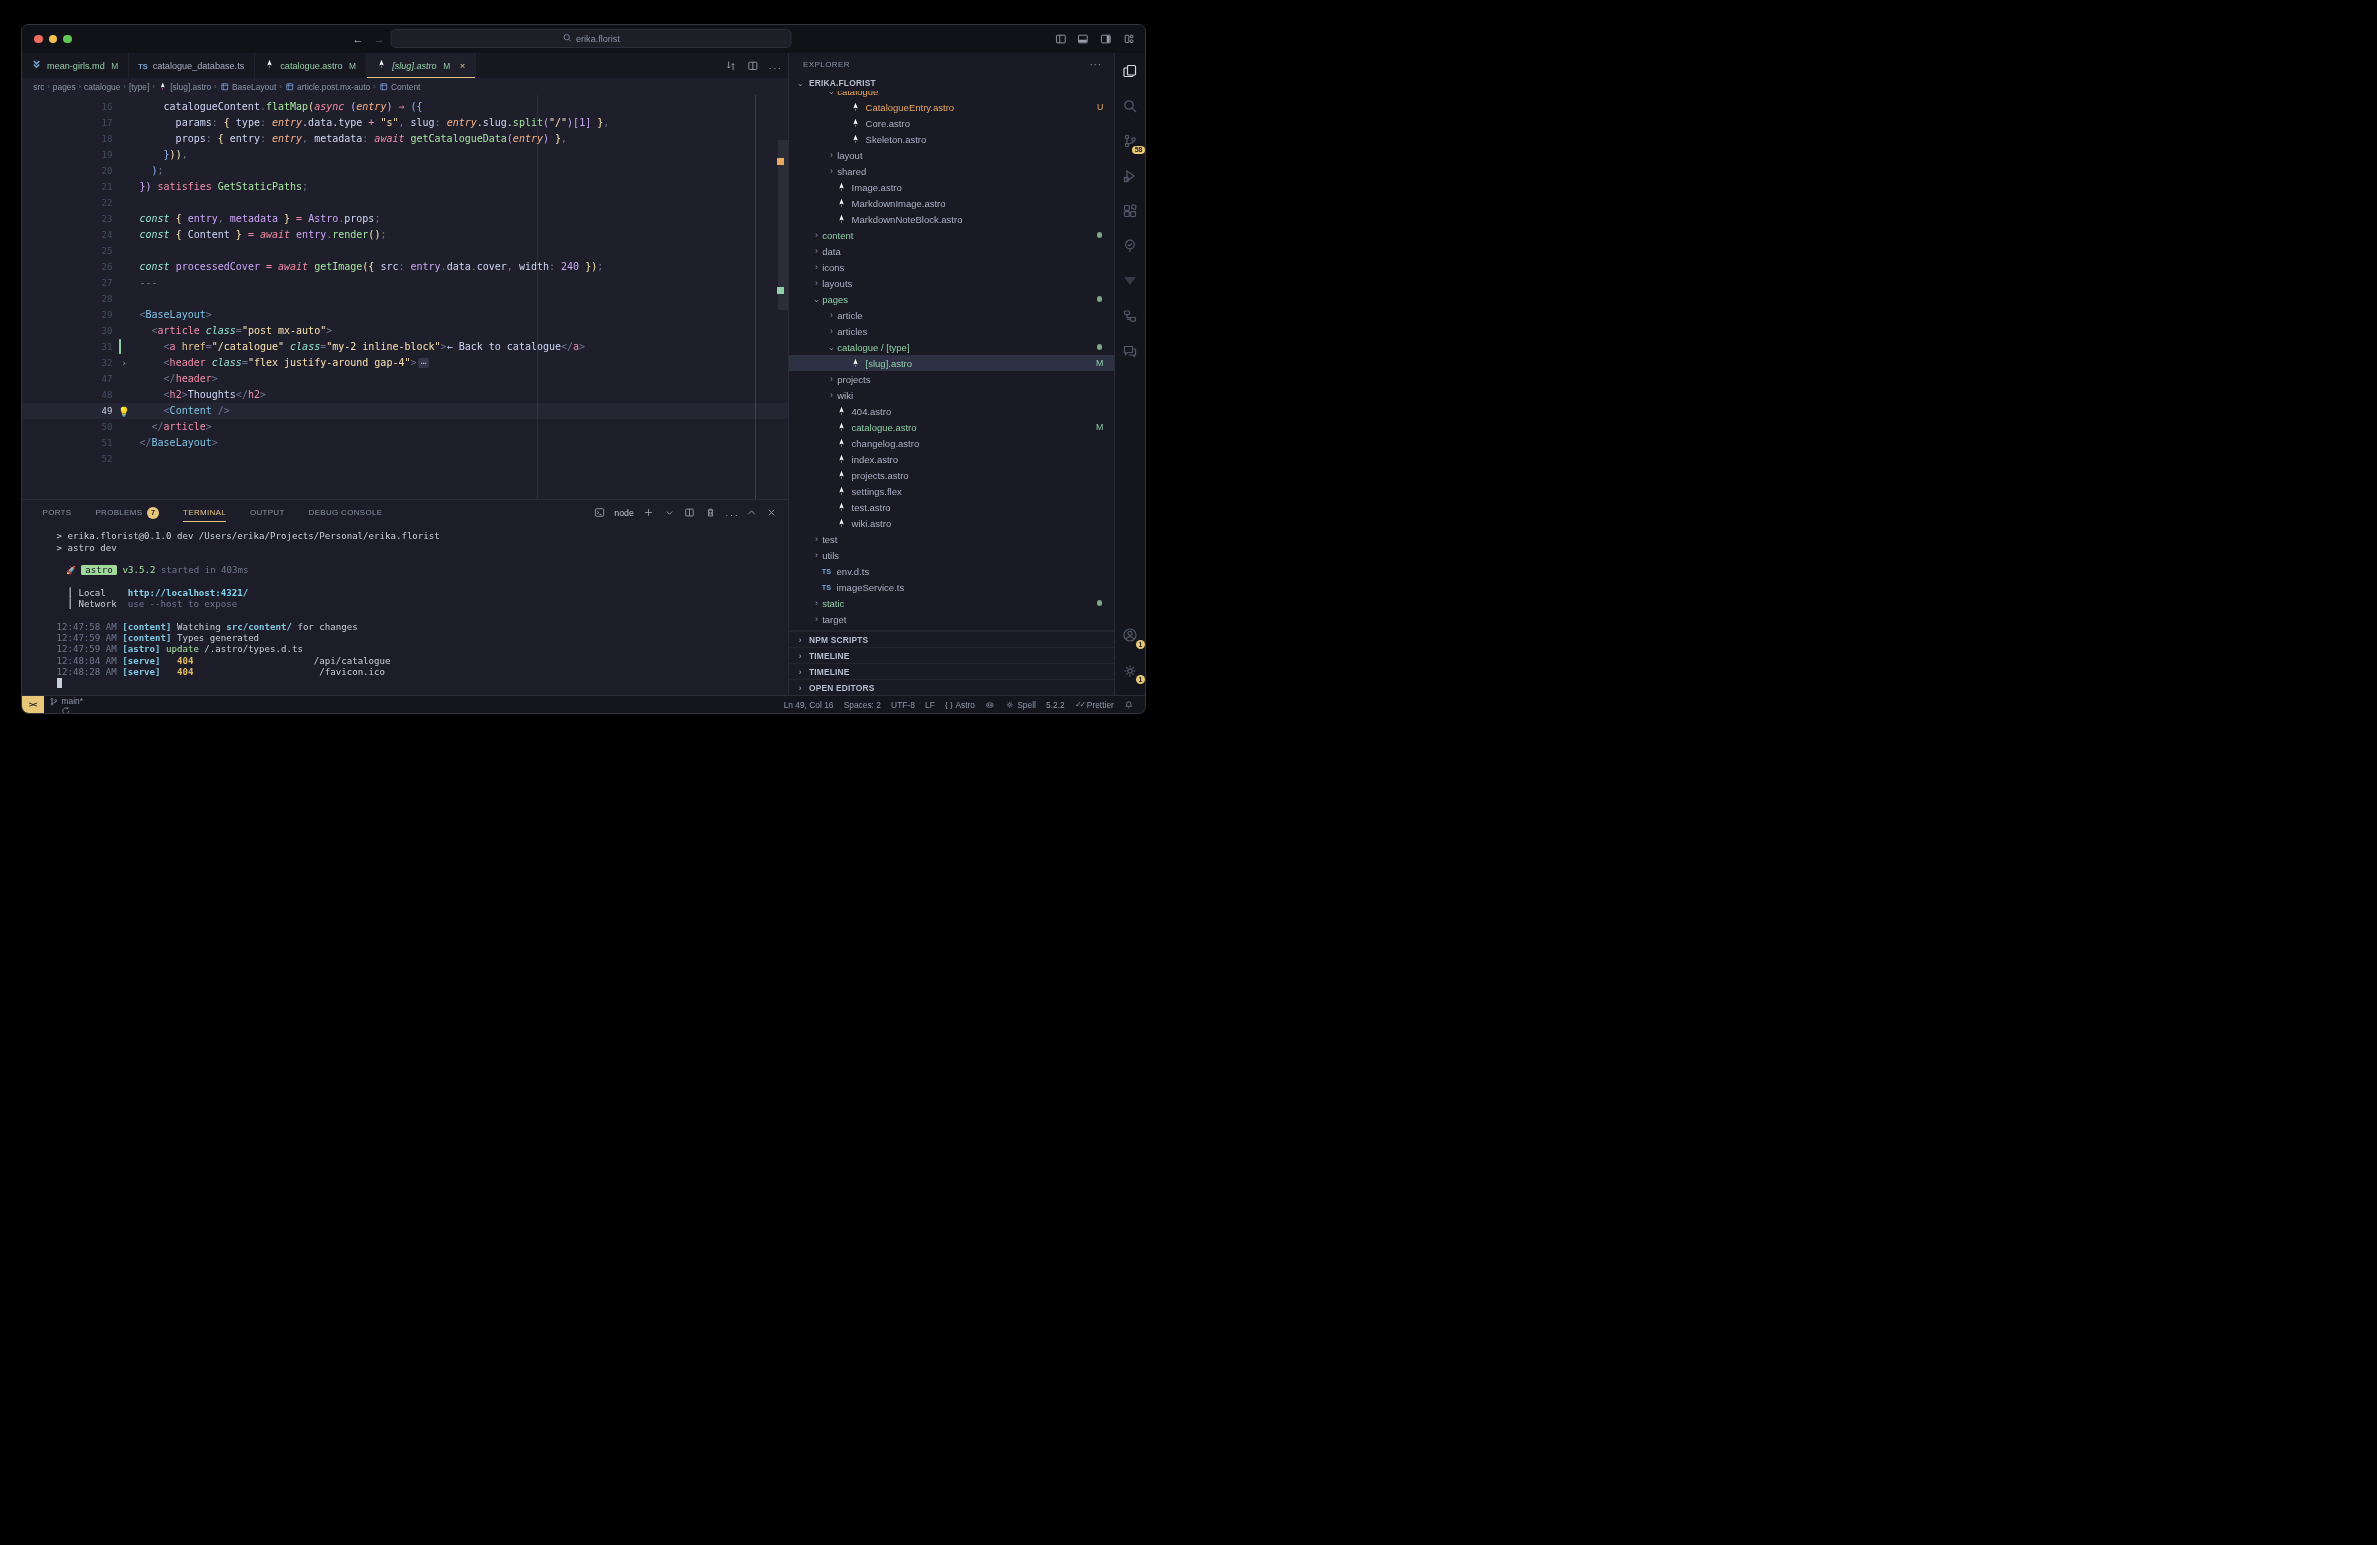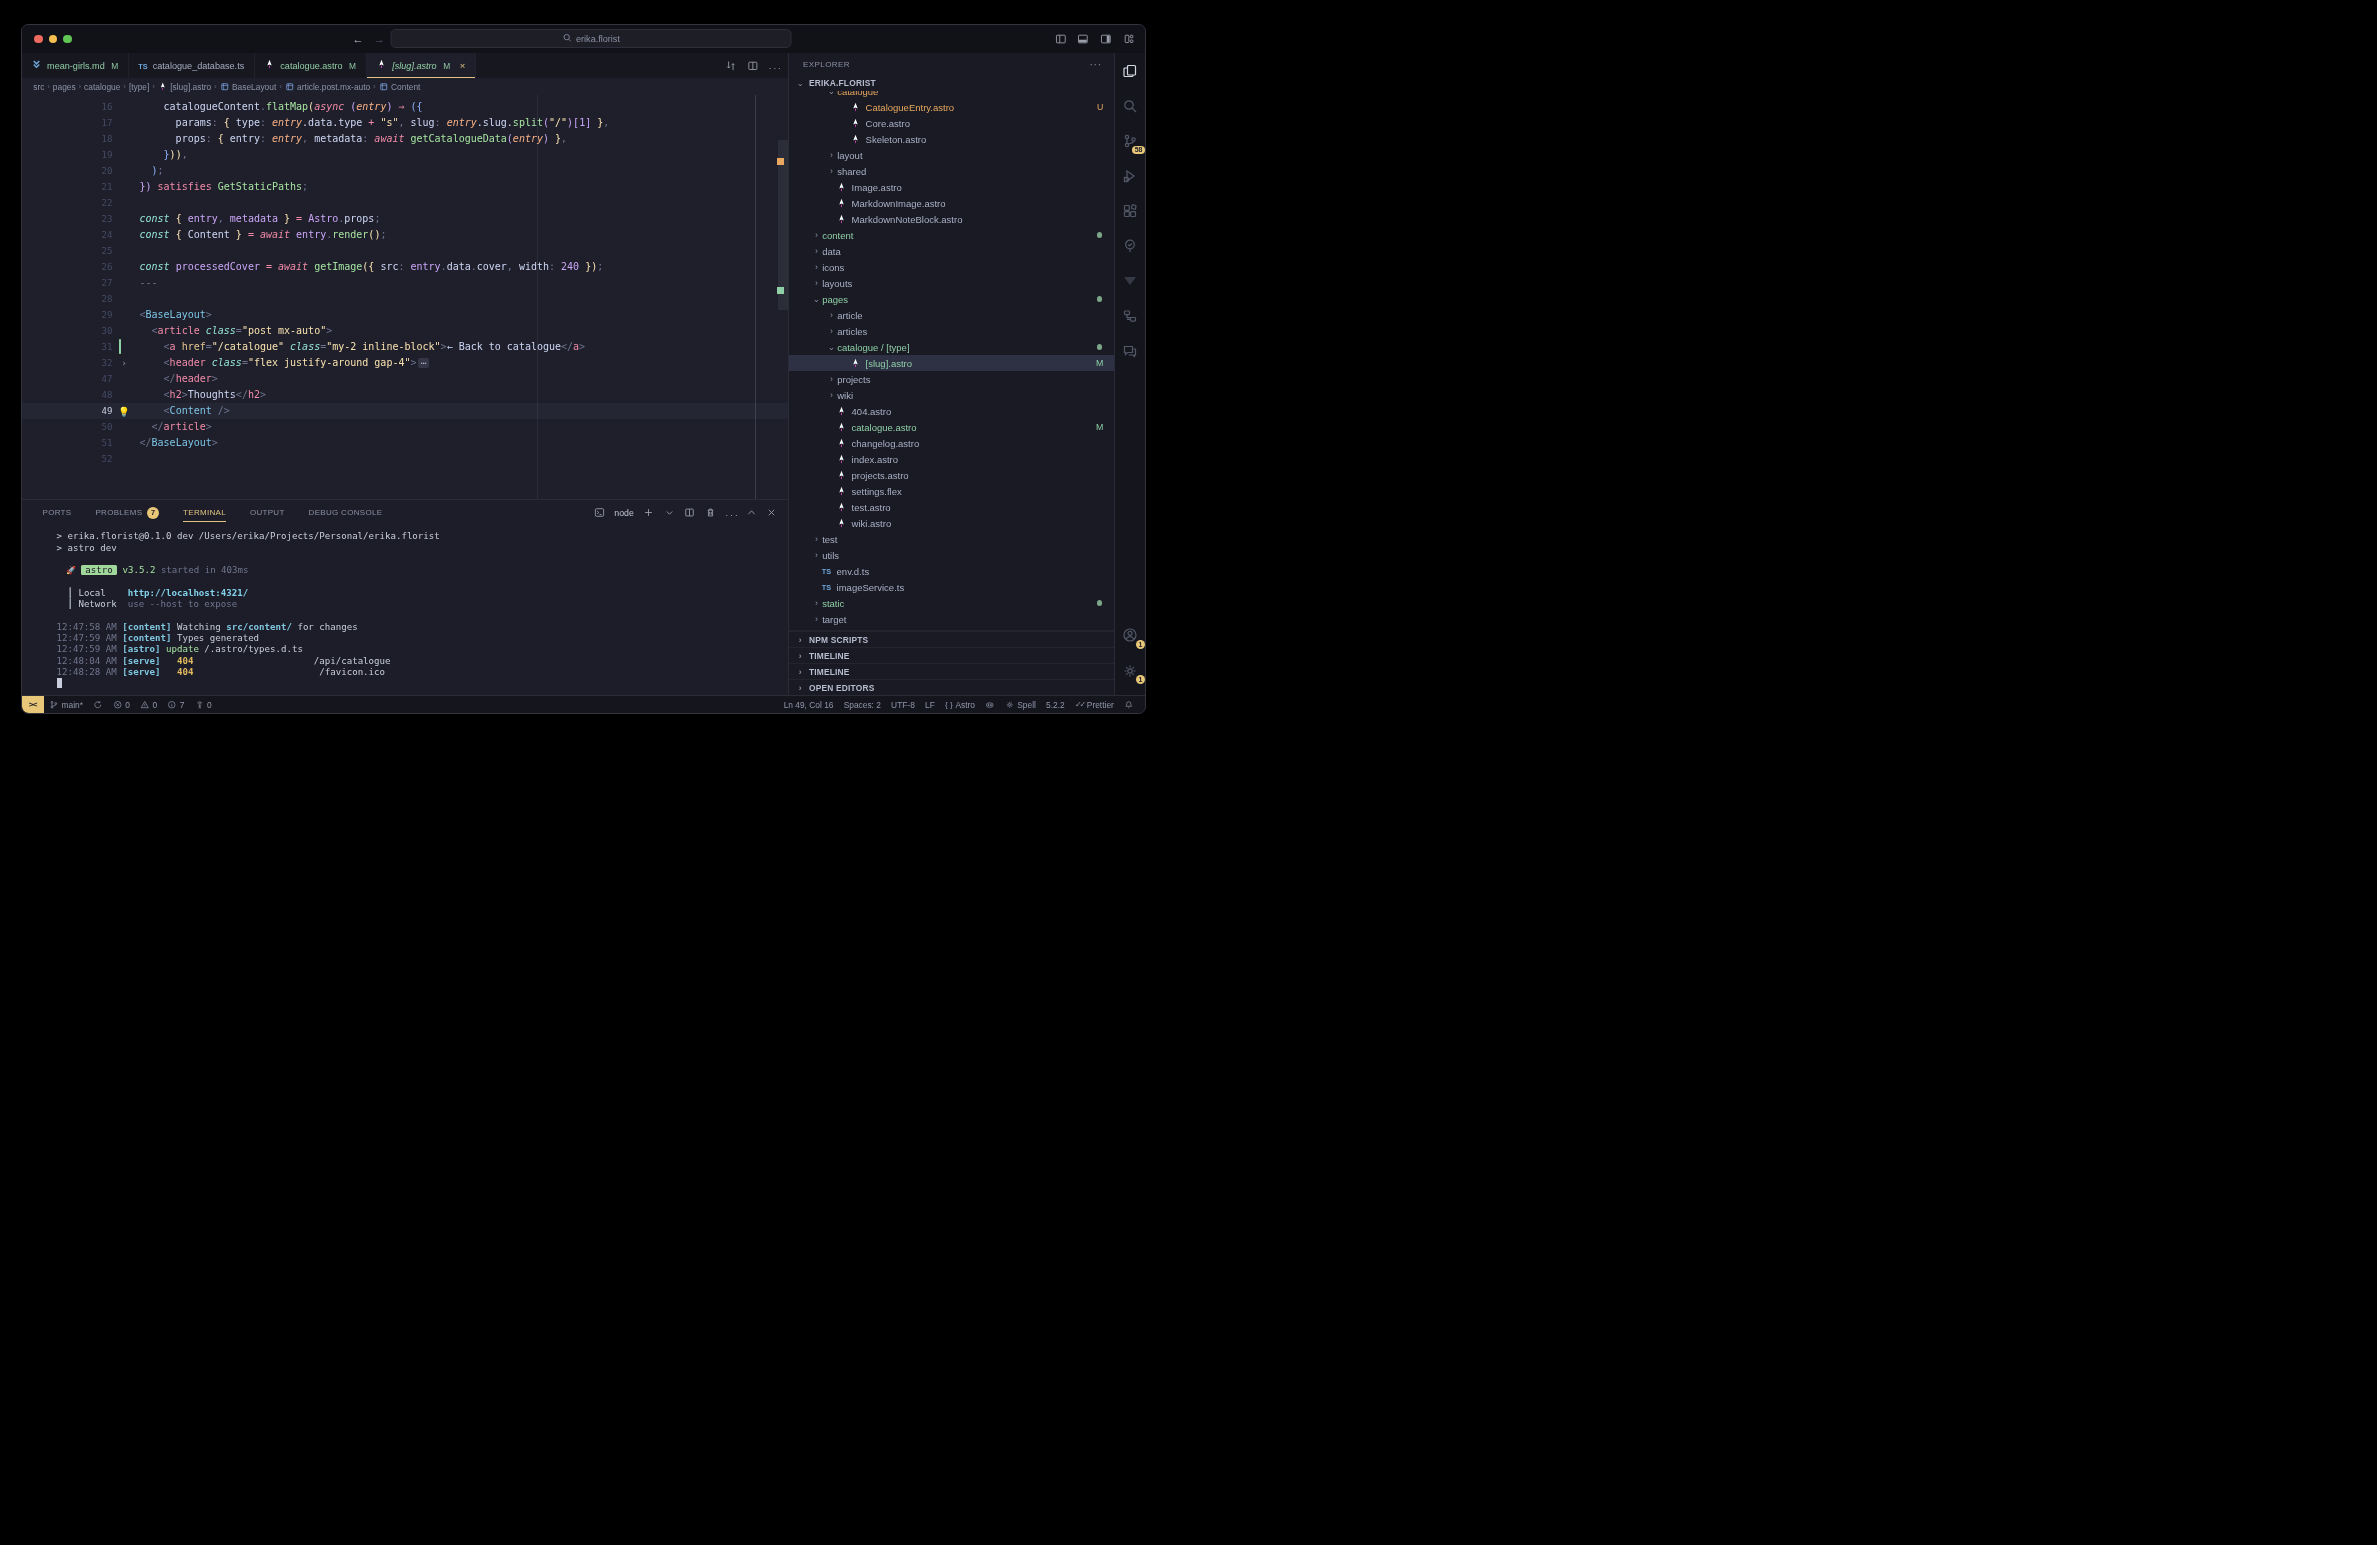--- a/index.html
+++ b/index.html
@@ -120,21 +120,21 @@
     font-size:7px; font-weight:bold; border-radius:6.6px; padding:0.7px 2.9px; }
   .act-spacer { flex:1; }
 
   
   .statusbar { height:17.6px; background:#15161d; border-top:0.7px solid #2a2b37; display:flex;
     align-items:center; font-size:8.4px; color:#9096ab; flex:0 0 auto; }
   .st-remote { height:100%; background:#e8c878; color:#20202a; font-weight:bold;
     display:flex; align-items:center; padding:0 7.3px; font-size:8px; letter-spacing:-0.7px;
     border-bottom-left-radius:6.6px; cursor:pointer; }
   .st-item { display:flex; align-items:center; gap:2.9px; padding:0 5.1px; cursor:pointer; height:100%; }
-  .st-left { display:flex; align-items:center; height:100%; }
+  .st-left { display:flex; align-items:center; height:100%;flex-direction:column; }
   .st-right { margin-left:auto; display:flex; align-items:center; height:100%; padding-right:5.9px; }
   .ic { display:inline-block; }
 </style>
 </head>
 <body>
 
 <div class="window">
 
   <div class="titlebar">
     <div class="traffic">

